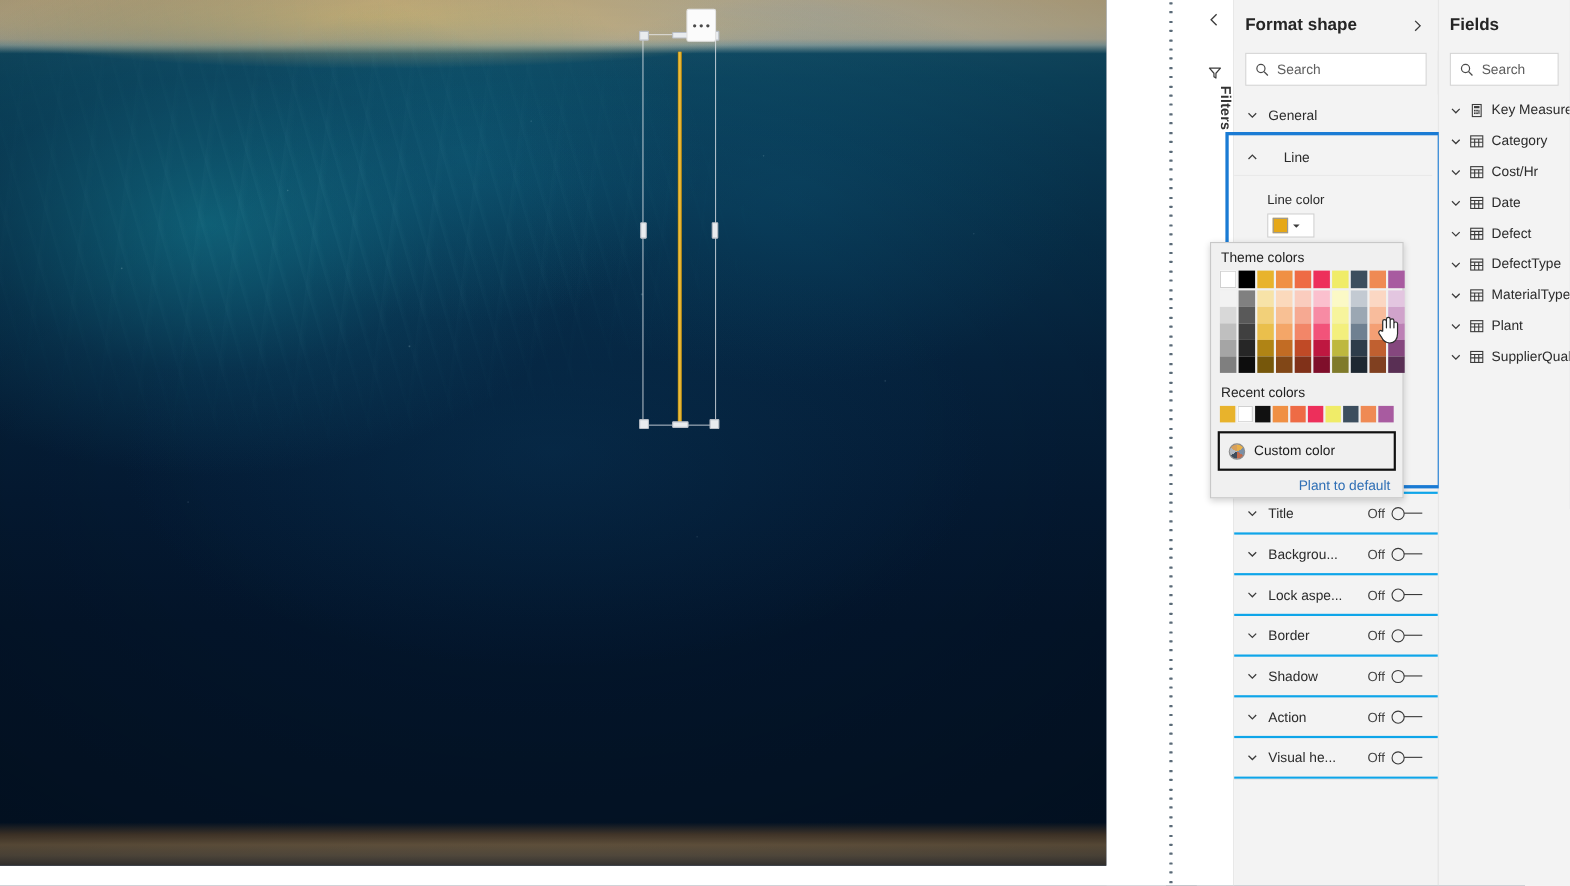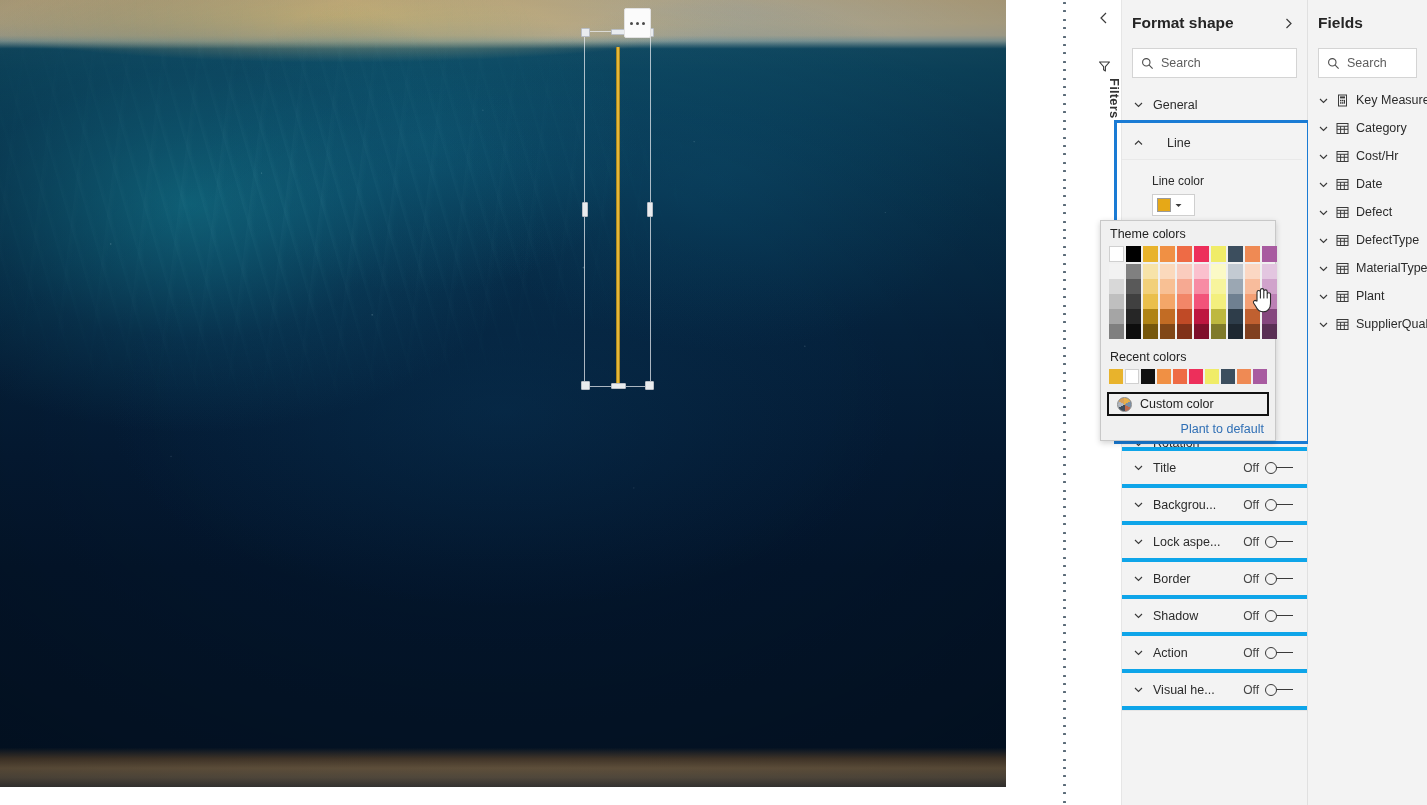--- a/index.html
+++ b/index.html
@@ -150,21 +150,21 @@
   .pane-expand { color:#3b3b3b; cursor:pointer; display:flex; }
   .search-box {
     margin: 2px 10px 8px 10px; height: 30px; background: #fff;
     border: 1px solid #d4d4d4; display: flex; align-items: center;
     padding: 0 8px; gap: 7px; cursor: text;
   }
   .search-box .ph { font-size: 12.5px; color: #5d5d5d; }
 
   .sec-row {
     height: 37px; display: flex; align-items: center; gap: 9px;
-    padding: 0 12px 0 11px; border-top: 4px solid #0ea5e9;
+    padding: 0 12px 0 11px; border-top: 2px solid #0ea5e9;
     background: #f3f3f3; cursor: pointer;
   }
   .sec-row .sec-name { font-size: 12.5px; color: #2b2b2b; flex: 1; white-space: nowrap; }
   .sec-row .tog-wrap { display: flex; align-items: center; gap: 6px; }
   .sec-row .tog-txt { font-size: 12px; color: #444; }
   .toggle-off { width: 30px; height: 12px; position: relative; }
   .toggle-off .trk {
     position: absolute; left: 10px; top: 5px; width: 18px; height: 1.6px; background: #3a3a3a;
   }
   .toggle-off .knb {
@@ -205,21 +205,21 @@
     padding-bottom: 4px;
   }
   .cd-label { font-size: 12.5px; color: #222; padding: 6px 0 5px 9px; }
   .swatch-grid { display: flex; gap: 2px; padding: 0 8px; }
   .swatch-col { display: flex; flex-direction: column; gap: 0; width: 15px; }
   .swatch-col .cell { width: 15px; height: 15px; cursor: pointer; }
   .swatch-col .cell.base { height: 16px; margin-bottom: 2px; }
   .recent-row { display: flex; gap: 2px; padding: 0 8px; }
   .recent-row .cell { width: 15px; height: 15px; cursor: pointer; }
   #custom-color-btn {
-    margin: 8px 6px 0 6px; height: 24px; background: #f0f0f0;
+    margin: 8px 6px 0 6px; height: 36px; background: #f0f0f0;
     border: 2px solid #111; display: flex; align-items: center; gap: 8px;
     padding-left: 8px; cursor: pointer;
   }
   #custom-color-btn .txt { font-size: 12.5px; color: #1c1c1c; }
   .color-wheel {
     width: 15px; height: 15px; border-radius: 50%;
     background: conic-gradient(#e8b04a 0deg 60deg, #7a8fa6 60deg 120deg,
       #c16a4c 120deg 180deg, #3f4d5c 180deg 240deg, #b2b8c0 240deg 300deg,
       #d7a05c 300deg 360deg);
     border: 1px solid #8b8b8b;

